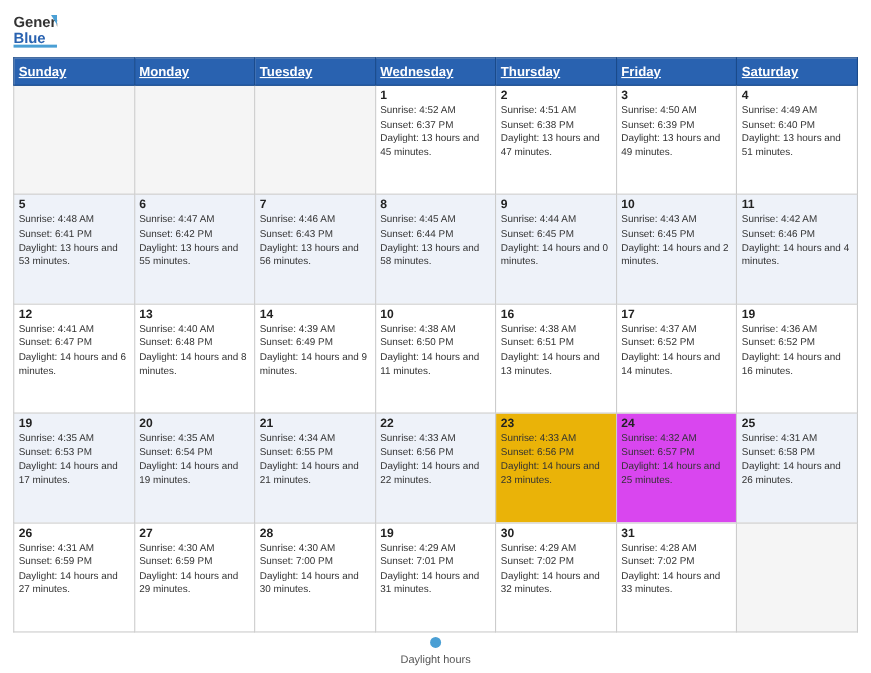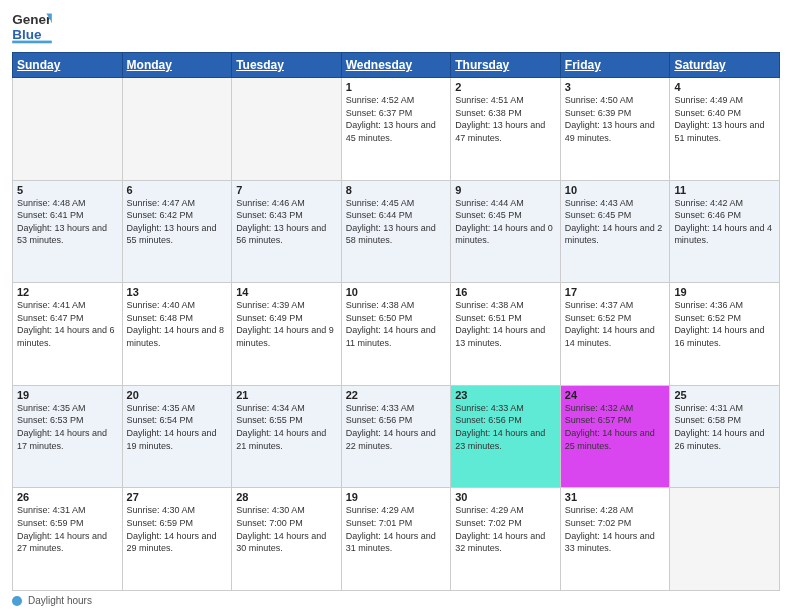--- a/index.html
+++ b/index.html
@@ -80,20 +80,21 @@
       color: #333;
       line-height: 1.4;
     }
     .footer {
       margin-top: 4px;
       font-size: 10px;
       color: #555;
       display: flex;
       align-items: center;
       gap: 6px;
+      flex-direction: column;
     }
     .footer-dot {
       width: 10px;
       height: 10px;
       background: #4a9fd4;
       border-radius: 50%;
       display: inline-block;
     }
     .logo-top {
       display: flex;
@@ -226,21 +227,21 @@
             <div class="day-info">Sunrise: 4:35 AM<br>Sunset: 6:54 PM<br>Daylight: 14 hours and 19 minutes.</div>
           </td>
           <td style="background: rgb(238, 242, 249);">
             <span class="day-number">21</span>
             <div class="day-info">Sunrise: 4:34 AM<br>Sunset: 6:55 PM<br>Daylight: 14 hours and 21 minutes.</div>
           </td>
           <td style="background: rgb(238, 242, 249);">
             <span class="day-number">22</span>
             <div class="day-info">Sunrise: 4:33 AM<br>Sunset: 6:56 PM<br>Daylight: 14 hours and 22 minutes.</div>
           </td>
-          <td style="background: #5eead4;">
+          <td style="background: #eab308;">
             <span class="day-number">23</span>
             <div class="day-info">Sunrise: 4:33 AM<br>Sunset: 6:56 PM<br>Daylight: 14 hours and 23 minutes.</div>
           </td>
           <td style="background: #d946ef;">
             <span class="day-number">24</span>
             <div class="day-info">Sunrise: 4:32 AM<br>Sunset: 6:57 PM<br>Daylight: 14 hours and 25 minutes.</div>
           </td>
           <td style="background: rgb(238, 242, 249); margin-left: 24px;">
             <span class="day-number">25</span>
             <div class="day-info">Sunrise: 4:31 AM<br>Sunset: 6:58 PM<br>Daylight: 14 hours and 26 minutes.</div>

